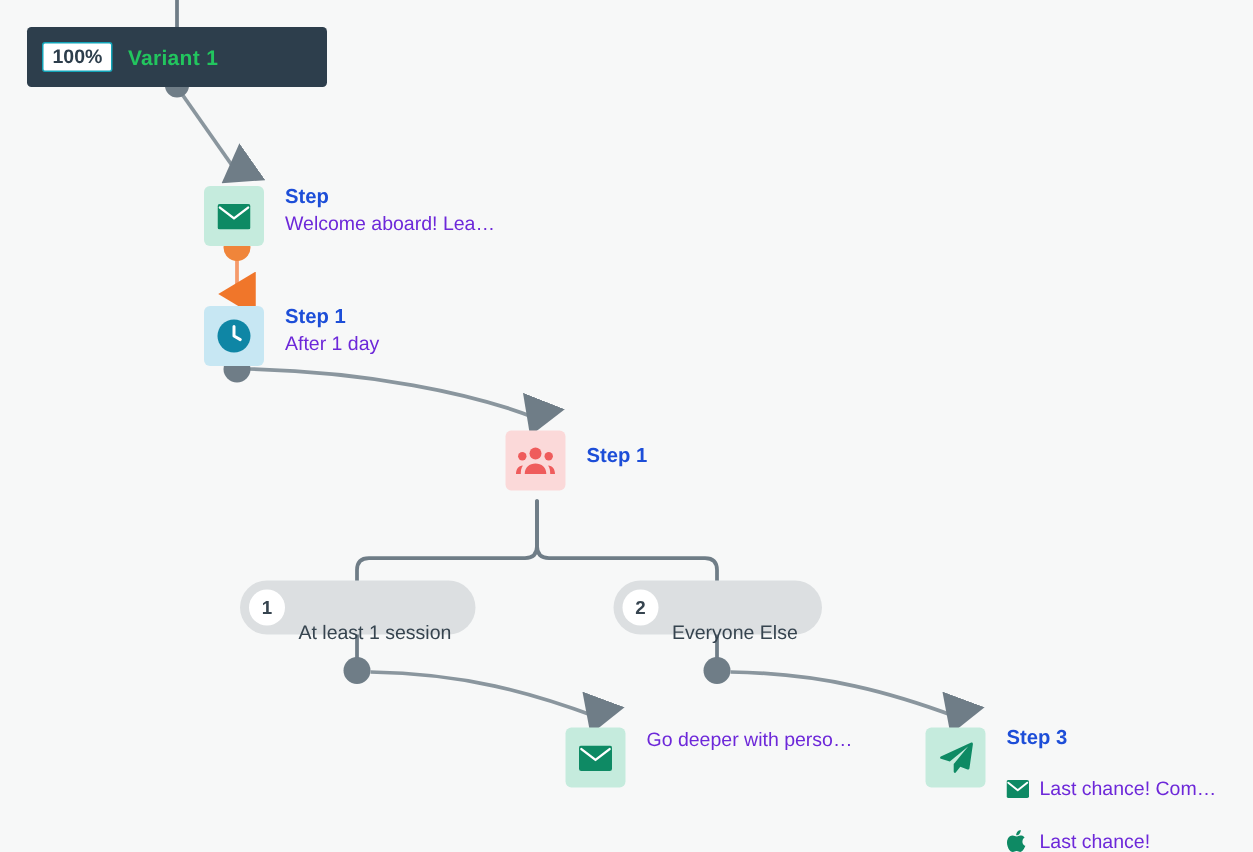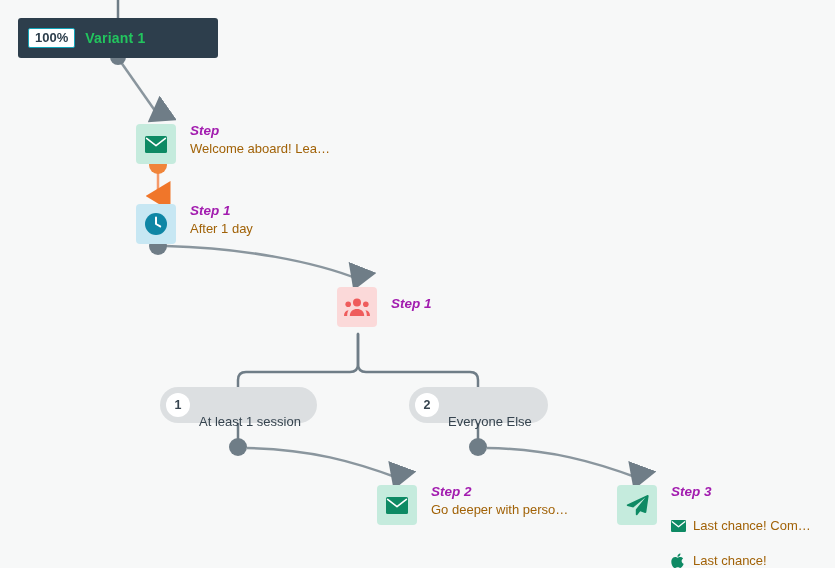--- a/index.html
+++ b/index.html
@@ -28,22 +28,22 @@
   .variant-name{color:#22c55e;font-size:14px;font-weight:bold;letter-spacing:.2px;}
 
   
   .node{position:absolute;}
   .node-icon{
     position:absolute;left:0;top:0;width:40px;height:40px;border-radius:4px;
     display:flex;align-items:center;justify-content:center;
   }
   .node-icon svg{display:block;}
   .node-text{position:absolute;left:54px;top:-2px;white-space:nowrap;}
-  .node-title{font-size:13.5px;font-weight:bold;color:#a21caf;line-height:17px;font-style:italic;}
-  .node-sub{font-size:13px;color:#a16207;line-height:19px;}
+  .node-title{font-size:13.5px;font-weight:bold;color:#1d4ed8;line-height:17px;}
+  .node-sub{font-size:13px;color:#6d28d9;line-height:19px;}
   .sub-line{display:flex;align-items:center;gap:7px;line-height:19px;margin-top:16px;}
   .sub-line .sub-ico{display:flex;align-items:center;width:15px;}
 
   .ic-email{background:#c5ebdd;}
   .ic-timer{background:#c7e7f3;}
   .ic-audience{background:#fbd9d9;}
   .ic-send{background:#c5ebdd;}
 
   
   .pill{
@@ -152,21 +152,20 @@
   </div>
 
   <div class="node" style="left:377px;top:485px;">
     <div class="node-icon ic-email">
       <svg width="22" height="17" viewBox="0 0 22 17" aria-hidden="true">
         <rect x="0" y="0" width="22" height="17" rx="1.5" fill="#0e8a64"></rect>
         <path d="M1.6,2.4 L11,9.6 L20.4,2.4" fill="none" stroke="#ffffff" stroke-width="1.6" stroke-linecap="round" stroke-linejoin="round"></path>
       </svg>
     </div>
     <div class="node-text">
-      <div class="node-title">Step 2</div>
       <div class="node-sub">Go deeper with perso…</div>
     </div>
   </div>
 
   <div class="node" style="left:617px;top:485px;">
     <div class="node-icon ic-send">
       <svg width="24" height="24" viewBox="0 0 24 24" aria-hidden="true">
         <path d="M22.5,2 L2.2,11.4 C1.5,11.7 1.6,12.7 2.3,12.9 L8.2,14.6 L20.4,4.6 L10.8,16.4 L10.8,21.4 C10.8,22.2 11.8,22.6 12.3,21.9 L15.2,18.2 L20,20 C20.6,20.2 21.2,19.8 21.3,19.2 L23.6,3.2 C23.7,2.3 23.2,1.7 22.5,2 Z" fill="#0e8a64"></path>
       </svg>
     </div>

